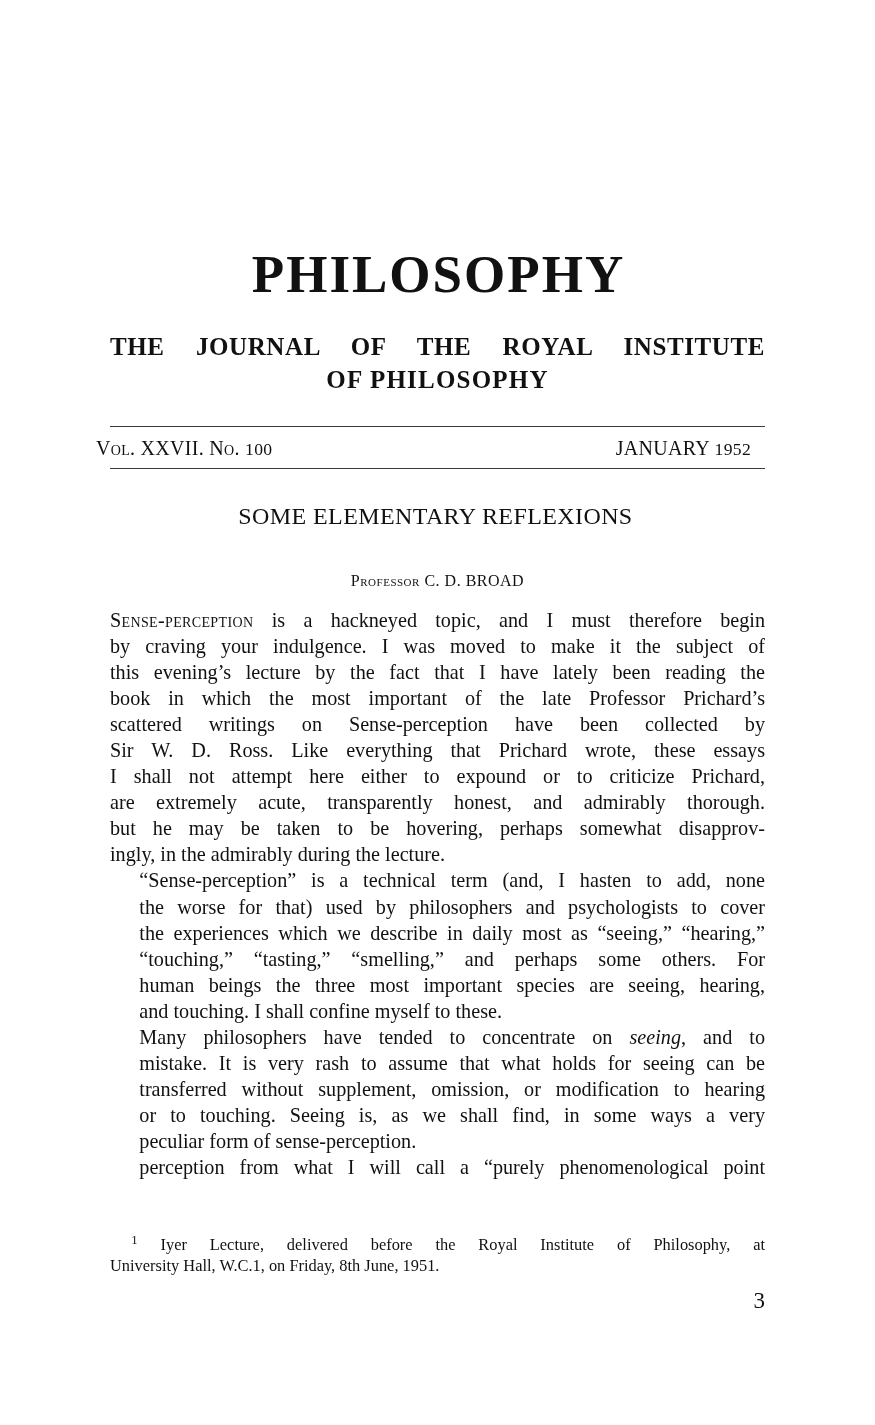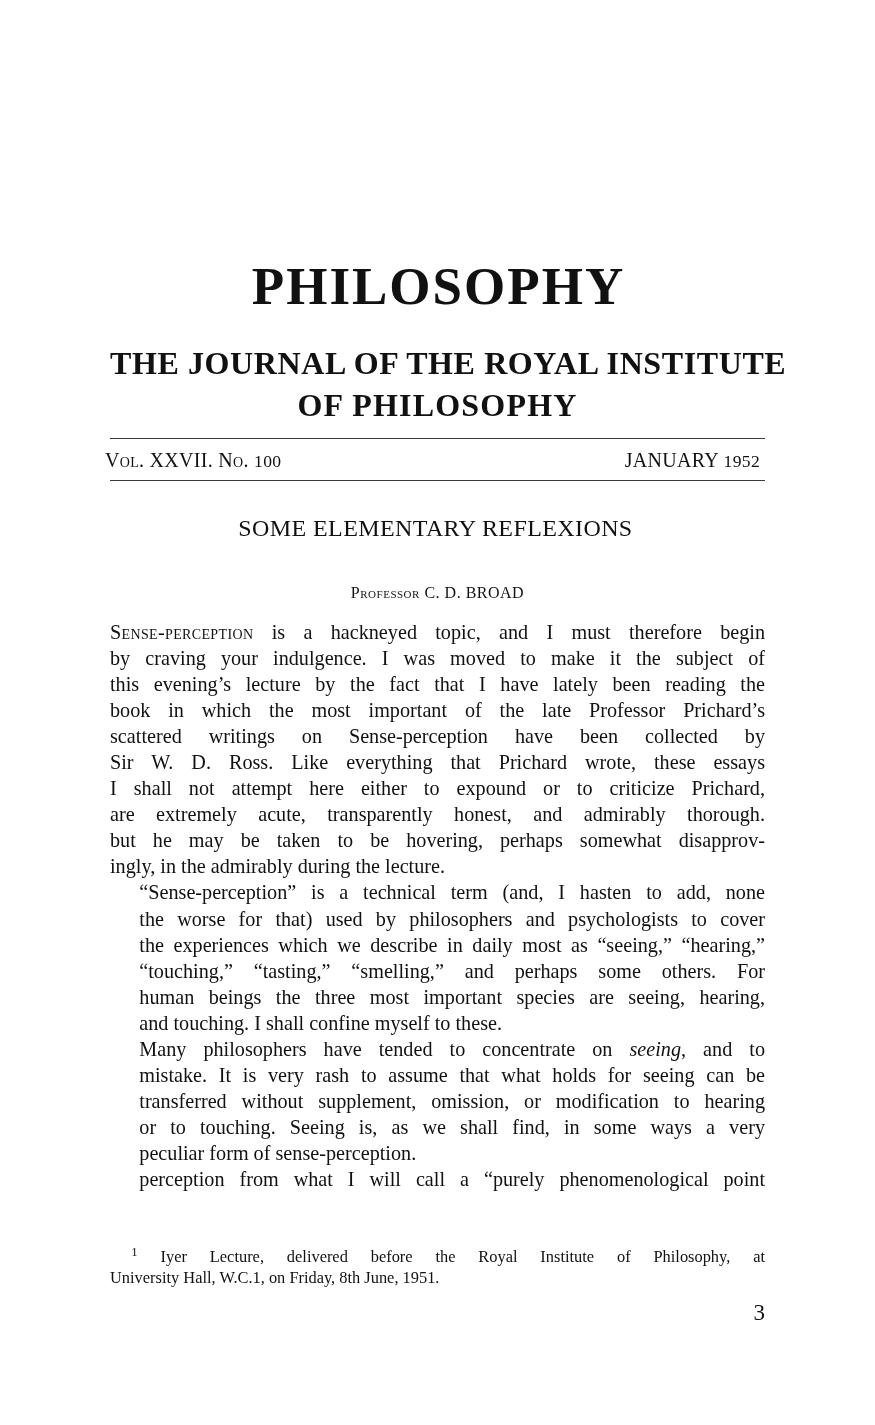--- a/index.html
+++ b/index.html
@@ -14,41 +14,40 @@
     color: #111111;
     position: relative;
     overflow: hidden;
   }
 
   .page {
     position: absolute;
     left: 0; top: 0;
     width: 875px;
     height: 1072px;
-    margin-top: 12px;
   }
 
   
   .masthead {
     position: absolute;
     left: 110px;
     top: 248px;
     width: 655px;
     text-align: center;
   }
   .journal-title {
     font-size: 53px;
     font-weight: bold;
     letter-spacing: 2.0px;
     line-height: 1.0;
     margin: 0;
     text-indent: 2.0px;
   }
   .journal-subtitle {
-    font-size: 32px;
+    font-size: 25px;
     font-weight: bold;
     line-height: 1.30;
     margin: 0;
     padding-top: 30px;
   }
   .journal-subtitle .sub-line-1 {
     display: block;
     text-align: justify;
     text-align-last: justify;
     letter-spacing: 0.6px;
@@ -66,21 +65,21 @@
     left: 110px;
     width: 655px;
     height: 1px;
     background: #3a3a3a;
   }
   .rule-top { top: 426px; }
   .rule-bottom { top: 468px; }
 
   .issue-line {
     position: absolute;
-    left: 105px;
+    left: 96px;
     top: 437px;
     width: 655px;
     display: flex;
     justify-content: space-between;
     align-items: baseline;
     font-size: 20px;
     gap: 33px;
   }
   .issue-line .smallcaps {
     font-variant: small-caps;

